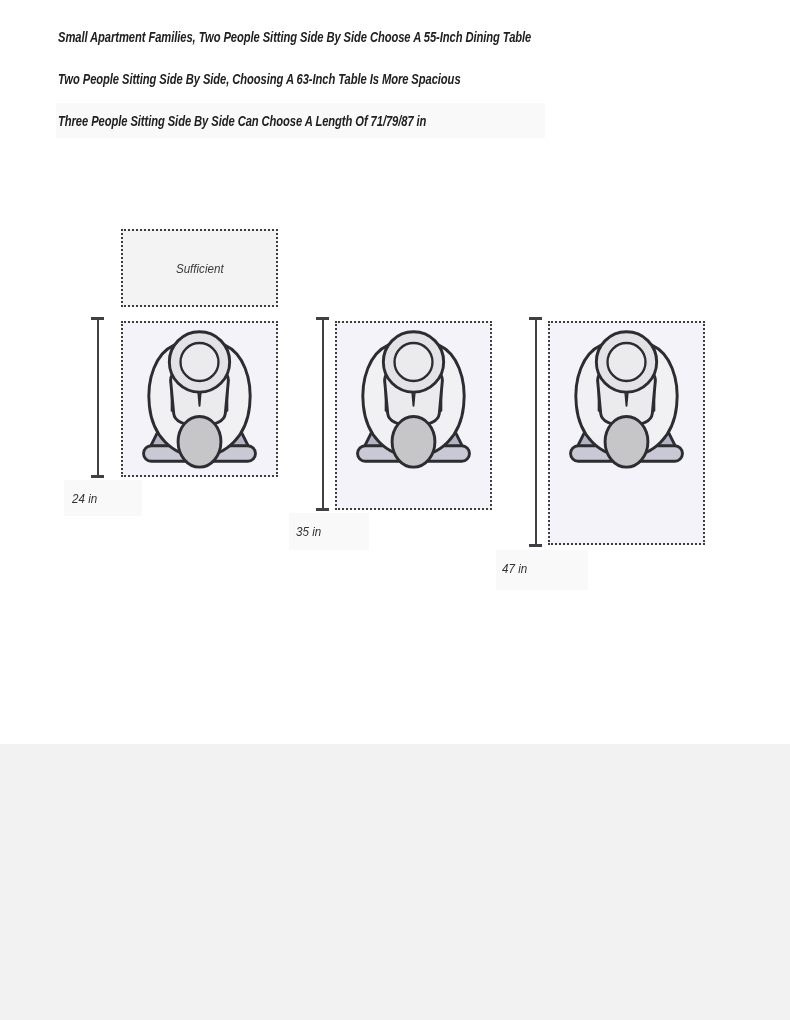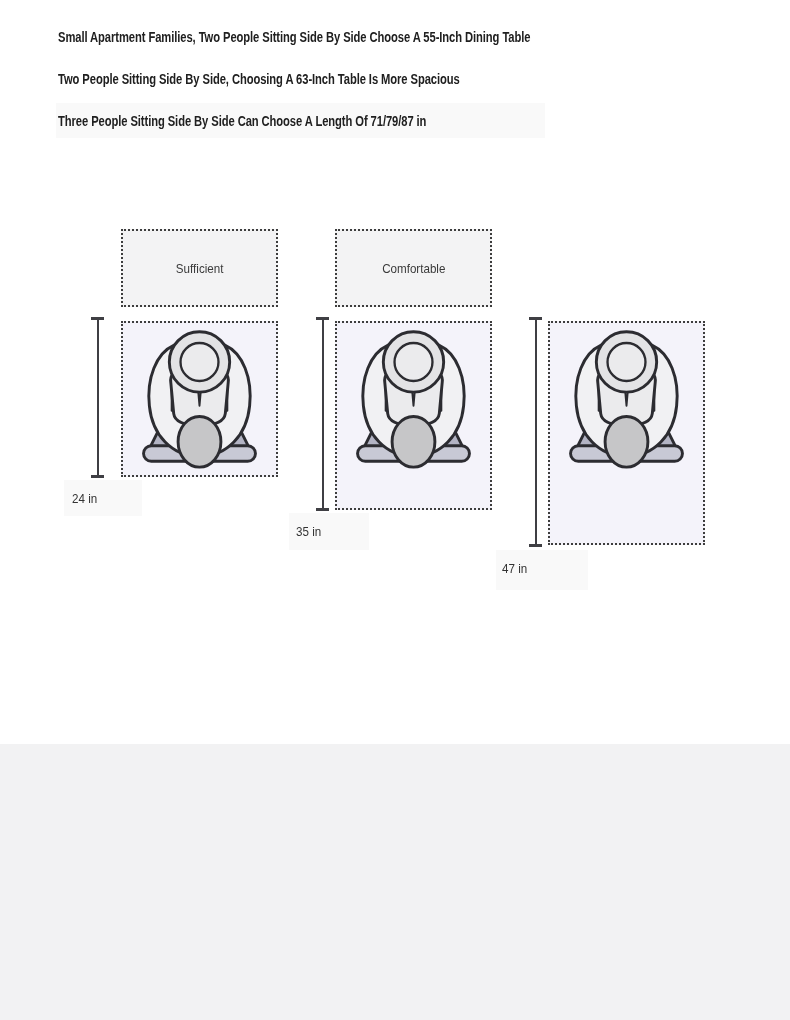--- a/index.html
+++ b/index.html
@@ -1,20 +1,21 @@
 <!DOCTYPE html>
 <html><head>
 <meta charset="utf-8">
 <style>
   * { margin:0; padding:0; box-sizing:border-box; }
   html,body { background:#ffffff; }
   .page {
     position:relative; width:790px; height:1020px;
     background:#ffffff; overflow:hidden;
     font-family:"Liberation Sans", sans-serif;
+    font-style:italic;
   }
   
   .heading {
     position:absolute; left:58px; white-space:nowrap;
     font-size:14px; font-weight:700; letter-spacing:-0.1px; color:#202020;
     transform:scaleX(0.80); transform-origin:left center; line-height:14px;
   }
   .h1 { top:30px; }
   .h2 { top:72px; }
   .h3 { top:114px; }
@@ -107,23 +108,20 @@
     <svg class="person-svg" viewBox="0 0 157 150">
         <use href="#person-graphic"></use>
       </svg>
   </div>
   <div class="mline m1">
       <span class="stem"></span>
     </div>
   <div class="artifact a-m1"></div>
   <div class="measure-text t1">24 in</div>
 
-  <div class="label-box lb2">
-    <span>Comfortable</span>
-  </div>
   <div class="figure-box fb2">
     <svg class="person-svg" viewBox="0 0 157 150">
         <use href="#person-graphic"></use>
       </svg>
   </div>
   <div class="mline m2">
       <span class="stem"></span>
     </div>
   <div class="artifact a-m2"></div>
   <div class="measure-text t2">35 in</div>

